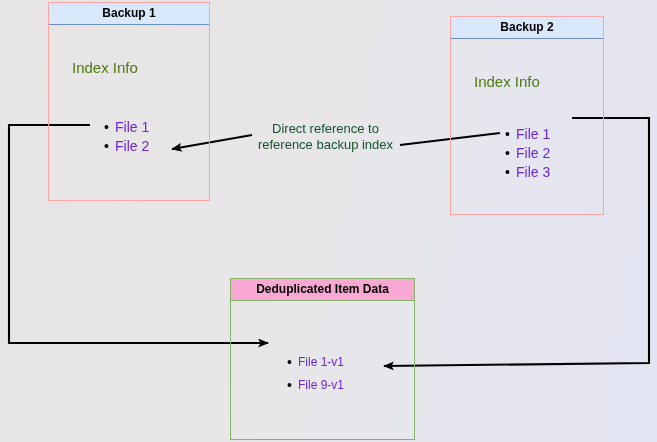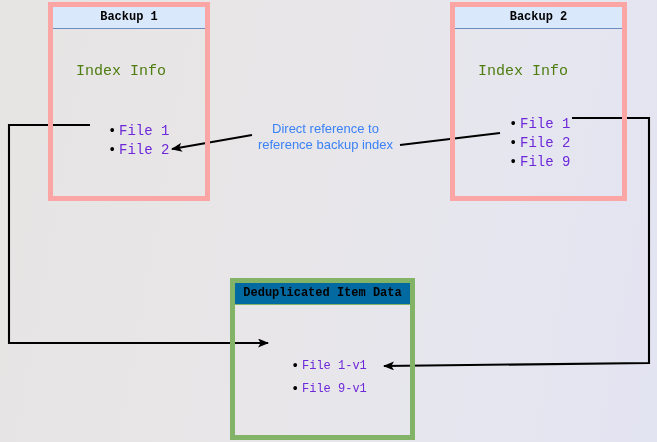--- a/index.html
+++ b/index.html
@@ -30,23 +30,22 @@
     top: 0;
     width: 657px;
     height: 442px;
     pointer-events: none;
   }
 
   
   .node {
     position: absolute;
     box-sizing: border-box;
-    border: 5px solid #fca5a5;
+    border: 1px solid #fca5a5;
     background: transparent;
-    font-family: Liberation Mono, monospace;
   }
   .node .node-header {
     box-sizing: border-box;
     height: 22px;
     line-height: 20px;
     text-align: center;
     font-size: 12px;
     font-weight: bold;
     color: #000000;
     background: #dae8fc;
@@ -54,27 +53,27 @@
   }
   .node .node-body {
     position: relative;
     height: calc(100% - 22px);
   }
 
   .node.green {
     border-color: #82b366;
   }
   .node.green .node-header {
-    background: #0369a1;
+    background: #f9a8d4;
     border-bottom-color: #82b366;
   }
 
   
   #backup1 { left: 48px;  top: 2px;   width: 162px; height: 199px; }
-  #backup2 { left: 450px; top: 2px;   width: 177px; height: 199px; }
+  #backup2 { left: 450px; top: 16px;   width: 154px; height: 199px; }
   #dedup   { left: 230px; top: 278px; width: 185px; height: 162px; }
 
   .section-title {
     position: absolute;
     font-size: 15px;
     color: #4d7c0f;
     white-space: nowrap;
   }
   #backup1 .section-title { left: 23px; top: 34px; }
   #backup2 .section-title { left: 23px; top: 34px; }
@@ -111,21 +110,21 @@
 
   
   #center-caption {
     position: absolute;
     left: 247px;
     top: 121px;
     width: 157px;
     text-align: center;
     font-size: 13px;
     line-height: 16px;
-    color: #3b82f6;
+    color: #14532d;
   }
   #center-caption span { display: block; }
 </style>
 </head>
 <body>
 
 <div id="canvas">
 
   <svg class="arrow-layer" viewBox="0 0 657 442" width="657" height="442">
     <defs>
@@ -159,21 +158,21 @@
     </div>
   </div>
 
   <div class="node" id="backup2">
     <div class="node-header">Backup 2</div>
     <div class="node-body">
       <div class="section-title">Index Info</div>
       <ul class="item-list" id="backup2-list">
         <li>File 1</li>
         <li>File 2</li>
-        <li>File 9</li>
+        <li>File 3</li>
       </ul>
     </div>
   </div>
 
   <div class="node green" id="dedup">
     <div class="node-header">Deduplicated Item Data</div>
     <div class="node-body">
       <ul class="item-list" id="dedup-list">
         <li>File 1-v1</li>
         <li>File 9-v1</li>

